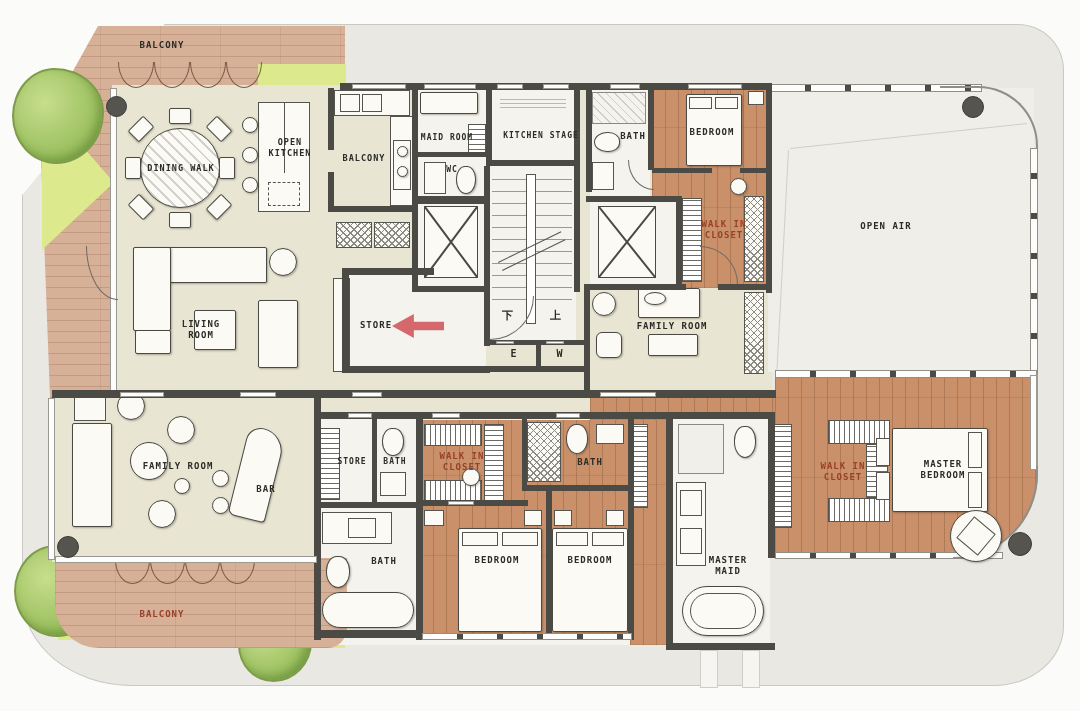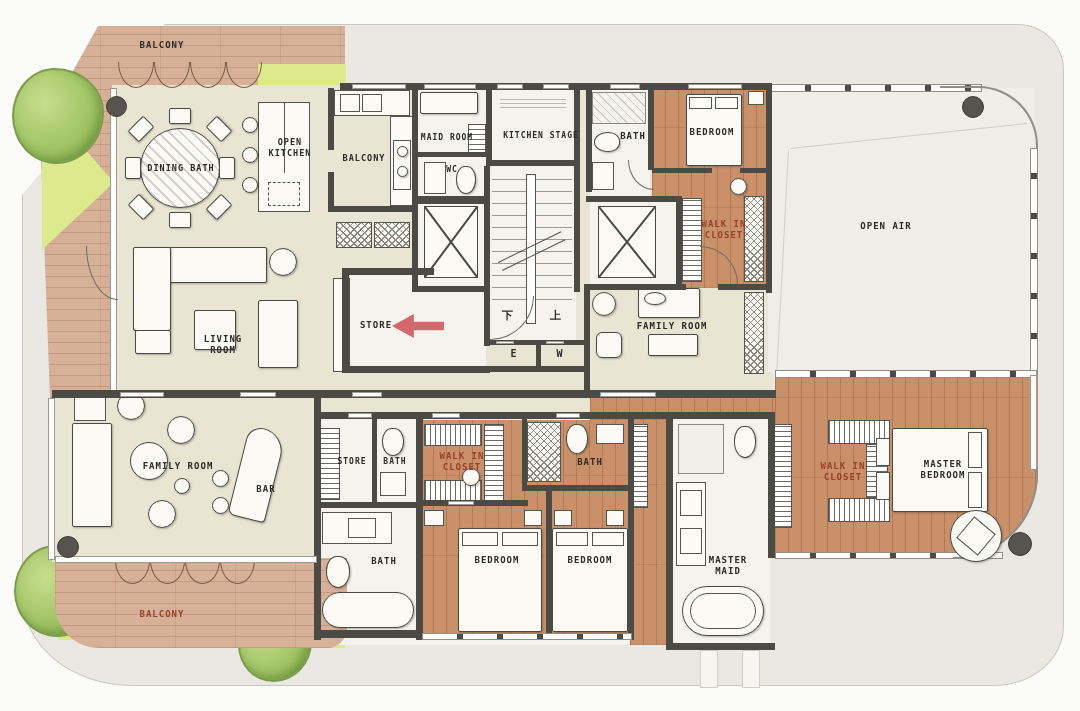--- a/index.html
+++ b/index.html
@@ -342,33 +342,33 @@
   <div class="arcdoor" style="left:490px;top:296px;width:44px;height:44px;transform:scaleX(-1);"></div>
   <div class="arcdoor" style="left:700px;top:246px;width:38px;height:38px;transform:rotate(180deg);"></div>
   <div class="arcdoor" style="left:628px;top:160px;width:26px;height:30px;"></div>
 
   <div class="col" style="left:106px;top:96px;width:19px;height:19px;"></div>
   <div class="col" style="left:962px;top:96px;width:20px;height:20px;"></div>
   <div class="col" style="left:57px;top:536px;width:20px;height:20px;"></div>
   <div class="col" style="left:1008px;top:532px;width:22px;height:22px;"></div>
 
   <div class="lab" style="left:162px;top:46px;">BALCONY</div>
-  <div class="lab" style="left:181px;top:168px;font-size:8.5px;">DINING BATH</div>
+  <div class="lab" style="left:181px;top:168px;font-size:8.5px;">DINING WALK</div>
   <div class="lab two" style="left:290px;top:148px;width:56px;font-size:8.5px;">OPEN KITCHEN</div>
   <div class="lab" style="left:364px;top:158px;font-size:8.5px;">BALCONY</div>
   <div class="lab" style="left:447px;top:138px;font-size:8px;">MAID ROOM</div>
   <div class="lab" style="left:452px;top:170px;font-size:8px;">WC</div>
   <div class="lab" style="left:541px;top:136px;font-size:8px;">KITCHEN STAGE</div>
   <div class="lab" style="left:633px;top:137px;">BATH</div>
   <div class="lab" style="left:712px;top:133px;">BEDROOM</div>
   <div class="lab two red" style="left:724px;top:230px;width:58px;">WALK IN CLOSET</div>
   <div class="lab" style="left:886px;top:227px;">OPEN AIR</div>
   <div class="lab" style="left:376px;top:326px;">STORE</div>
   <div class="lab" style="left:672px;top:327px;">FAMILY ROOM</div>
-  <div class="lab two" style="left:223px;top:330px;width:48px;margin-top:15px;">LIVING ROOM</div>
+  <div class="lab two" style="left:201px;top:330px;width:48px;">LIVING ROOM</div>
   <div class="lab" style="left:178px;top:467px;">FAMILY ROOM</div>
   <div class="lab" style="left:266px;top:490px;">BAR</div>
   <div class="lab" style="left:352px;top:462px;font-size:8px;">STORE</div>
   <div class="lab" style="left:395px;top:462px;font-size:8px;">BATH</div>
   <div class="lab two red" style="left:462px;top:462px;width:56px;">WALK IN CLOSET</div>
   <div class="lab" style="left:590px;top:463px;">BATH</div>
   <div class="lab" style="left:384px;top:562px;">BATH</div>
   <div class="lab" style="left:497px;top:561px;">BEDROOM</div>
   <div class="lab" style="left:590px;top:561px;">BEDROOM</div>
   <div class="lab two" style="left:728px;top:566px;width:54px;">MASTER MAID</div>

